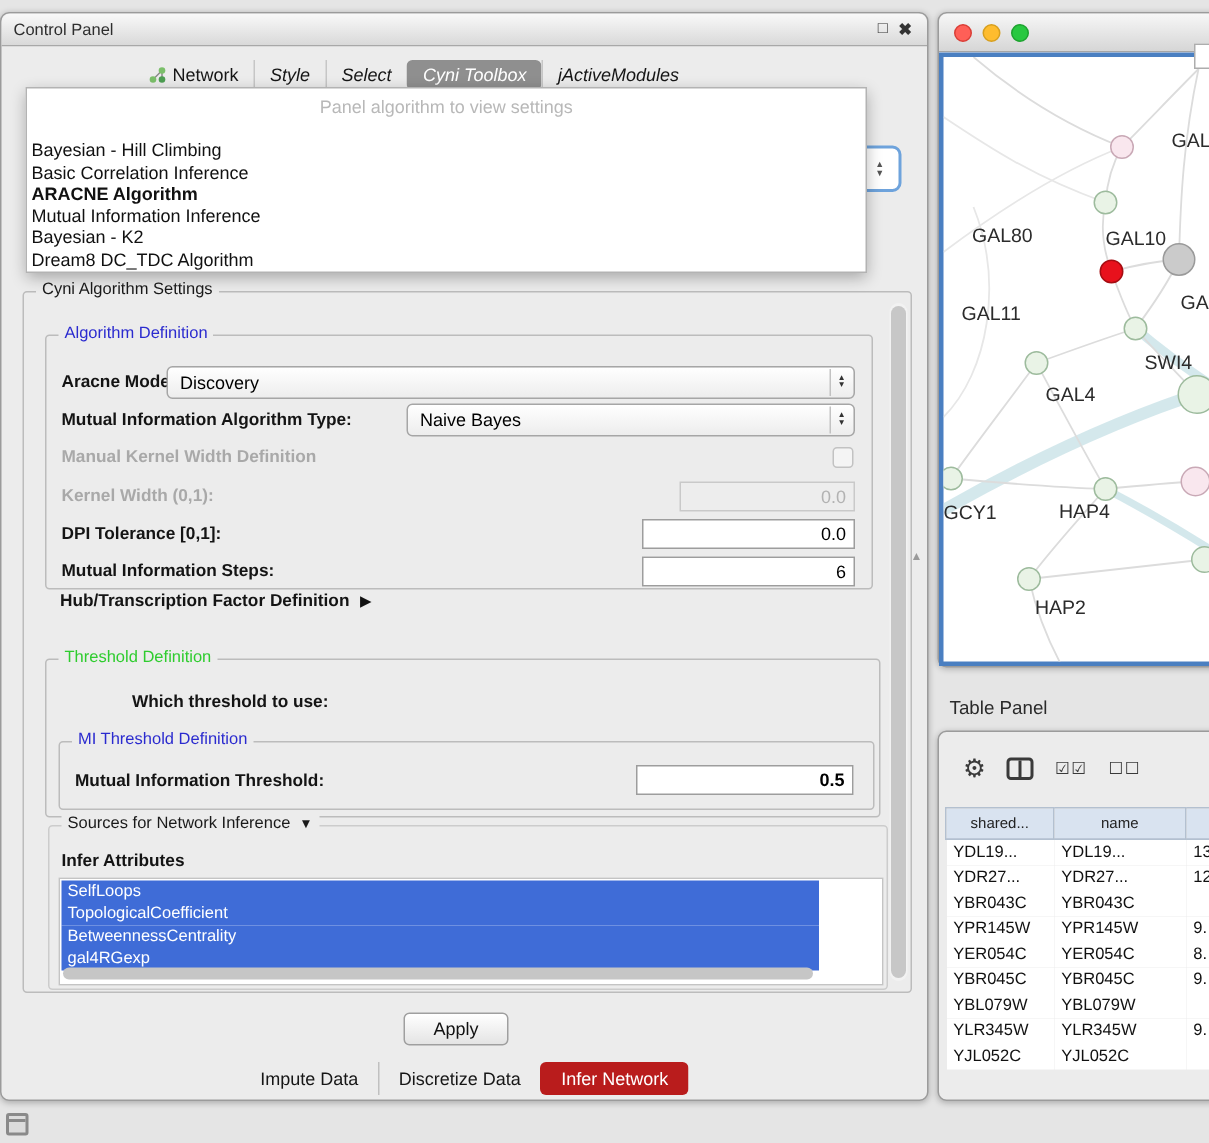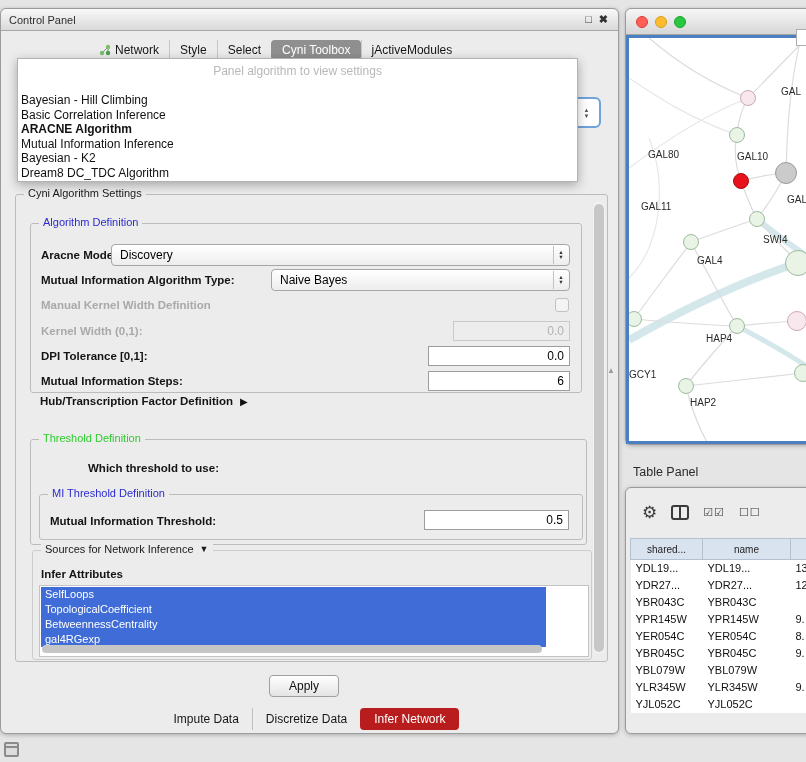--- a/index.html
+++ b/index.html
@@ -22,21 +22,21 @@
     border-bottom:1px solid #a8a8a8; border-radius:6px 6px 0 0;
     display:flex; align-items:center; font-size:11px; color:#2e2e2e;
     padding:0 8px; position:relative;
   }
   .titlebar .win-icons { position:absolute; right:10px; display:flex; gap:7px; font-size:11px; color:#333; }
   .titlebar .win-icons span { cursor:default; }
 
   
   .tabs { position:absolute; left:0; right:0; top:30px; height:22px; display:flex; align-items:center; padding-left:88px; font-size:12px; }
   .tab { padding:3px 10px; display:flex; align-items:center; gap:4px; color:#161616; }
-  .tab + .tab { border-left:1px solid #c6c6c6; }
+  .tab + .tab { border-left:1px solid #c6c6c6;font-style:italic; }
   .tab.sel { background:#8f8f8f; color:#fff; border-radius:4px; border-left-color:transparent; }
 
   
   .popup {
     position:absolute; left:16px; top:49px; width:561px; height:124px;
     background:#fff; border:1px solid #b3b3b3;
     box-shadow:0 3px 10px rgba(0,0,0,.3); z-index:30;
   }
   .popup .ph { text-align:center; color:#b8b8b8; font-size:12px; padding-top:5px; }
   .popup .items { margin-top:15px; }
@@ -113,21 +113,21 @@
   .tl.red { background:#ff5f57; border:1px solid #da3e36; }
   .tl.yellow { background:#febc2e; border:1px solid #d79f1e; }
   .tl.green { background:#28c840; border:1px solid #1da32f; }
 
   .net-frame { position:absolute; top:26px; left:0; right:0; bottom:0; background:#fff; border:3px solid #4a7fc1; overflow:hidden; }
   .node { position:absolute; border-radius:50%; }
   .node.green { background:#e9f3e6; border:1px solid #9dbb9d; }
   .node.pink  { background:#f9e7ee; border:1px solid #c9a9b6; }
   .node.gray  { background:#cbcbcb; border:1px solid #9a9a9a; }
   .node.red   { background:#e8111c; border:1px solid #a50d12; }
-  .nlabel { position:absolute; font-size:10px; color:#2b2b2b; white-space:nowrap; }
+  .nlabel { position:absolute; font-size:13px; color:#2b2b2b; white-space:nowrap; }
   .corner-box { position:absolute; background:#fff; border:1px solid #adadad; z-index:5; }
 
   
   .tp-title { position:absolute; left:633px; top:465px; font-size:12.5px; color:#2a2a2a; }
   .tp-toolbar { position:absolute; top:14px; left:16px; display:flex; align-items:center; gap:14px; color:#3a3a3a; }
   .gear { font-size:17px; }
   .cols-icon { width:18px; height:15px; border:2px solid #3a3a3a; border-radius:3px; position:relative; }
   .cols-icon::after { content:""; position:absolute; left:6px; top:0; bottom:0; width:2px; background:#3a3a3a; }
   .pair { font-size:11px; letter-spacing:1px; }
 
@@ -248,21 +248,21 @@
     </div>
 
     <div class="group" style="left:14px;top:244px;width:557px;height:106px;">
       <span class="gtitle green">Threshold Definition</span>
 
       <span class="lbl" style="left:57px;top:22px;">Which threshold to use:</span>
 
       <div class="group" style="left:8px;top:54px;width:544px;height:46px;">
         <span class="gtitle blue">MI Threshold Definition</span>
         <span class="lbl" style="left:10px;top:20px;">Mutual Information Threshold:</span>
-        <div class="tf" style="left:384px;top:15px;width:145px;">
+        <div class="tf" style="left:384px;top:15px;width:145px;font-weight:bold;">
           <span>0.5</span>
         </div>
       </div>
     </div>
 
     <div class="group" style="left:16px;top:355px;width:560px;height:110px;border-color:#cccccc;">
       <span class="gtitle" style="display:flex;align-items:center;gap:6px;">
         <span>Sources for Network Inference</span>
         <span style="font-size:9px;">▼</span>
       </span>
@@ -345,21 +345,21 @@
     <div class="node green" style="left:49px;top:340px;width:16px;height:16px;"></div>
     <div class="node green" style="left:165px;top:326px;width:18px;height:18px;"></div>
 
     <span class="nlabel" style="left:152px;top:48px;">GAL</span>
     <span class="nlabel" style="left:19px;top:111px;">GAL80</span>
     <span class="nlabel" style="left:108px;top:113px;">GAL10</span>
     <span class="nlabel" style="left:12px;top:163px;">GAL11</span>
     <span class="nlabel" style="left:118px;top:156px;padding-left:40px;">GAL1</span>
     <span class="nlabel" style="left:134px;top:196px;">SWI4</span>
     <span class="nlabel" style="left:68px;top:217px;">GAL4</span>
-    <span class="nlabel" style="left:0px;top:296px;margin-top:35px;">GCY1</span>
+    <span class="nlabel" style="left:0px;top:296px;">GCY1</span>
     <span class="nlabel" style="left:77px;top:295px;">HAP4</span>
     <span class="nlabel" style="left:61px;top:359px;">HAP2</span>
   </div>
 </section>
 
 <div class="tp-title">Table Panel</div>
 
 <section class="win" style="left:625px;top:487px;width:190px;height:247px;border-radius:6px 0 0 6px;overflow:hidden;">
   <div class="tp-toolbar">
     <span class="gear">⚙</span>

